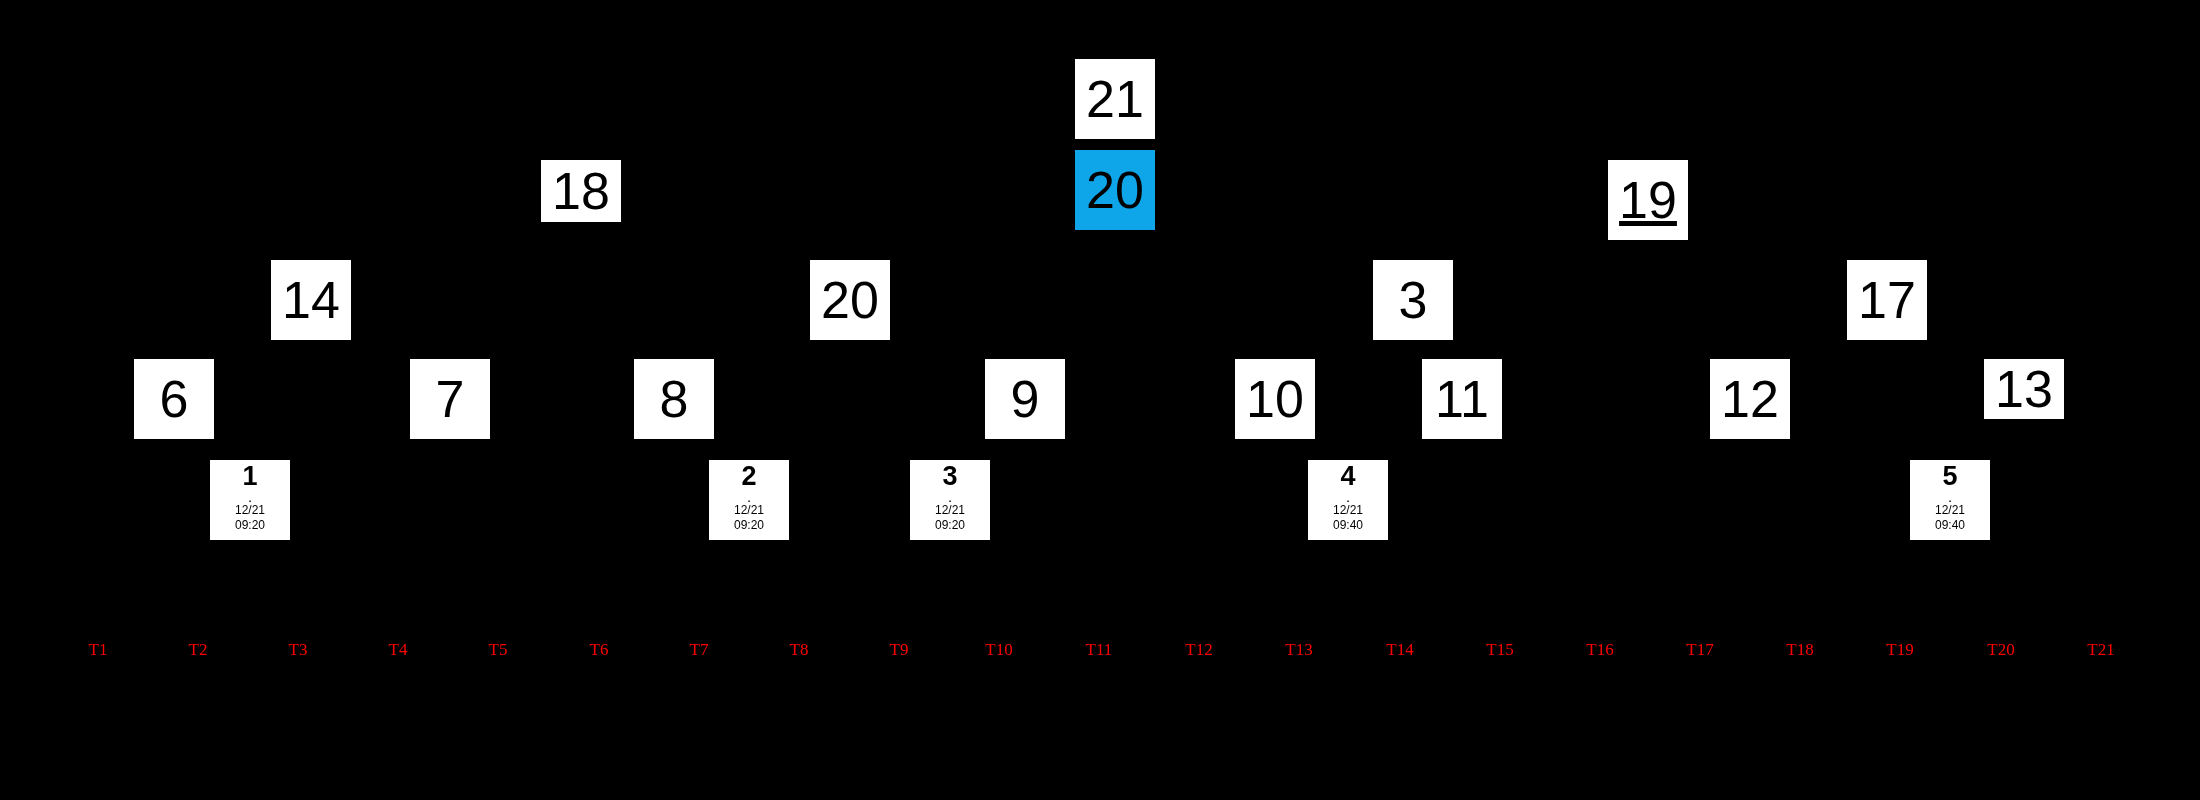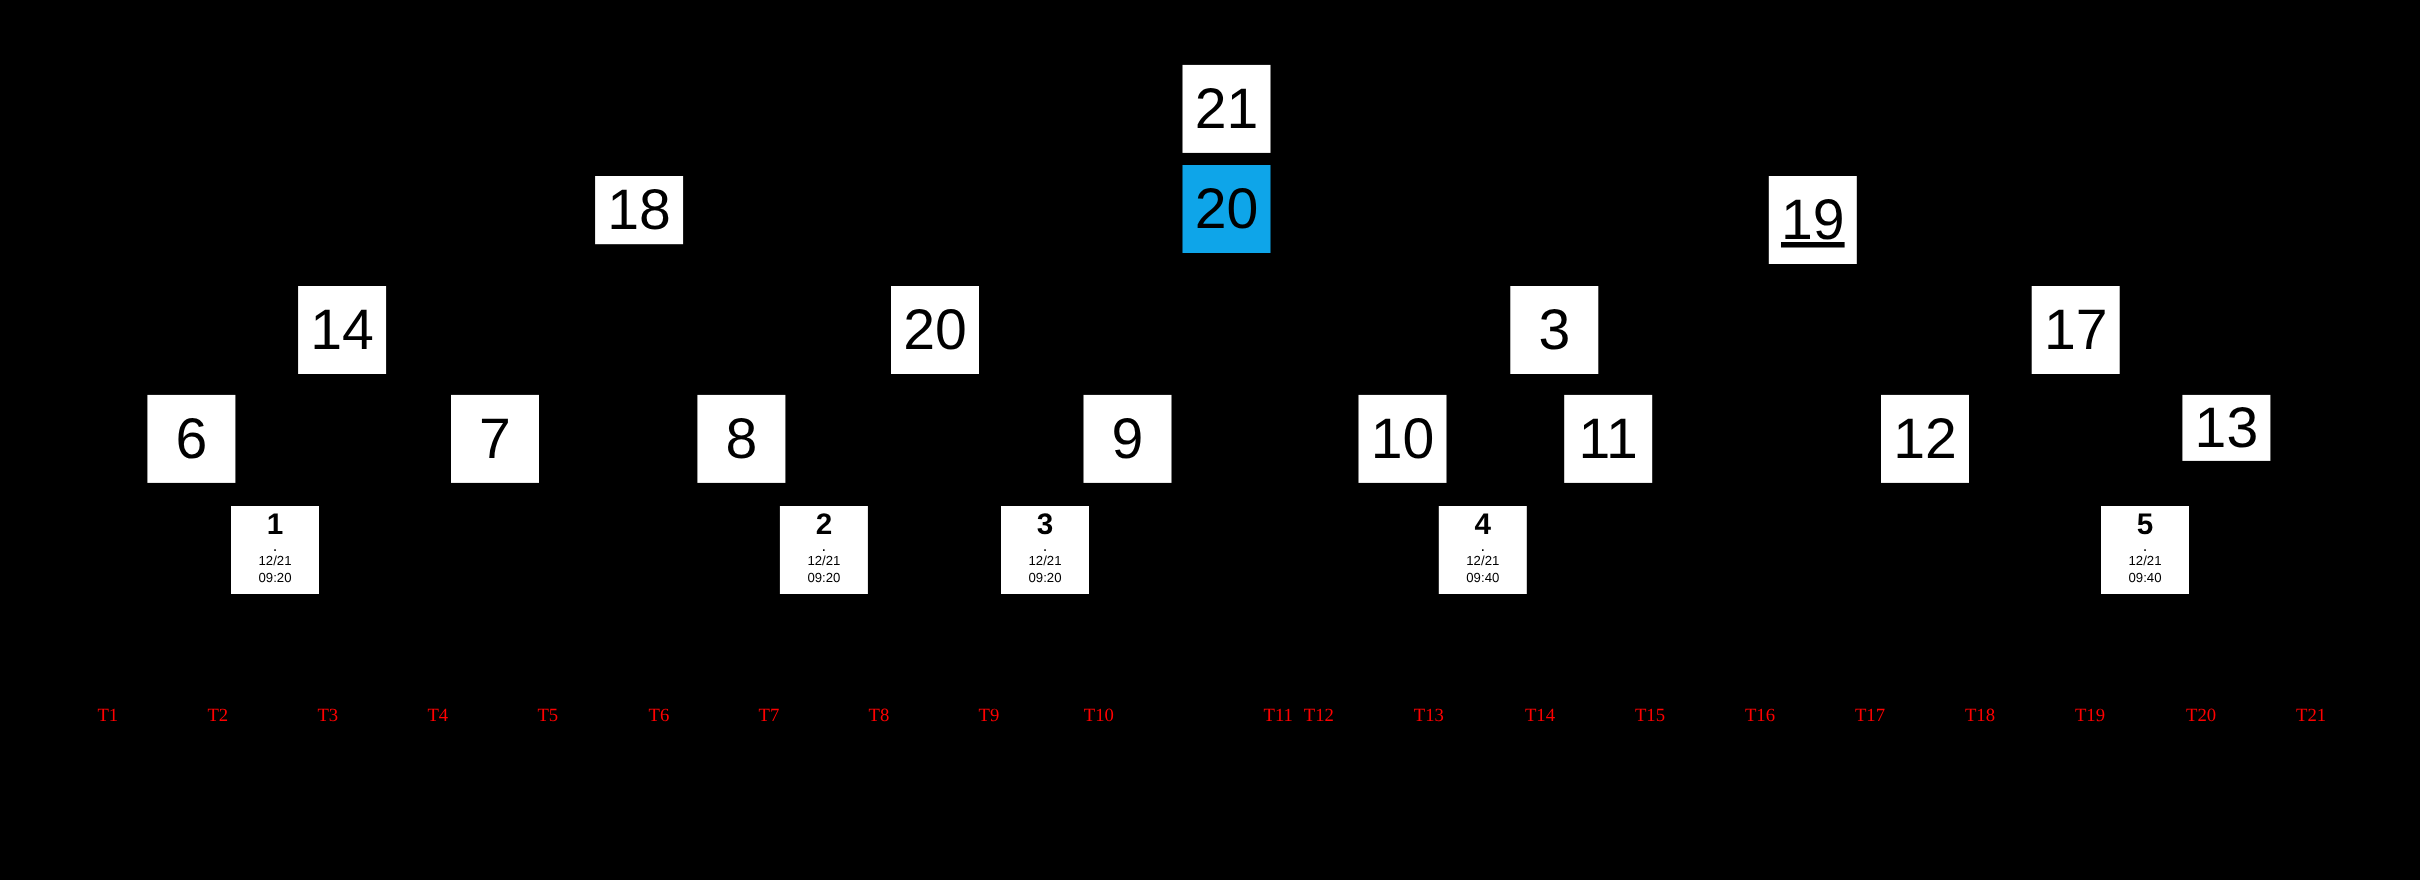--- a/index.html
+++ b/index.html
@@ -156,21 +156,21 @@
       <span class="tick" style="left: 98px; color: rgb(255, 0, 0);">T1</span>
       <span class="tick" style="left: 198px; color: rgb(255, 0, 0);">T2</span>
       <span class="tick" style="left: 298px; color: rgb(255, 0, 0);">T3</span>
       <span class="tick" style="left: 398px; color: rgb(255, 0, 0);">T4</span>
       <span class="tick" style="left: 498px; color: rgb(255, 0, 0); text-align: center;">T5</span>
       <span class="tick" style="left: 599px; color: rgb(255, 0, 0);">T6</span>
       <span class="tick" style="left: 699px; color: rgb(255, 0, 0);">T7</span>
       <span class="tick" style="left: 799px; color: rgb(255, 0, 0);">T8</span>
       <span class="tick" style="left: 899px; color: rgb(255, 0, 0);">T9</span>
       <span class="tick" style="left: 999px; color: rgb(255, 0, 0);">T10</span>
-      <span class="tick" style="left: 1162px; color: rgb(255, 0, 0);">T11</span>
+      <span class="tick" style="left: 1099px; color: rgb(255, 0, 0);">T11</span>
       <span class="tick" style="left: 1199px; color: rgb(255, 0, 0);">T12</span>
       <span class="tick" style="left: 1299px; color: rgb(255, 0, 0);">T13</span>
       <span class="tick" style="left: 1400px; color: rgb(255, 0, 0);">T14</span>
       <span class="tick" style="left: 1500px; color: rgb(255, 0, 0);">T15</span>
       <span class="tick" style="left: 1600px; color: rgb(255, 0, 0);">T16</span>
       <span class="tick" style="left: 1700px; color: rgb(255, 0, 0);">T17</span>
       <span class="tick" style="left: 1800px; color: rgb(255, 0, 0);">T18</span>
       <span class="tick" style="left: 1900px; color: rgb(255, 0, 0);">T19</span>
       <span class="tick" style="left: 2001px; color: rgb(255, 0, 0);">T20</span>
       <span class="tick" style="left: 2101px; color: rgb(255, 0, 0);">T21</span>

